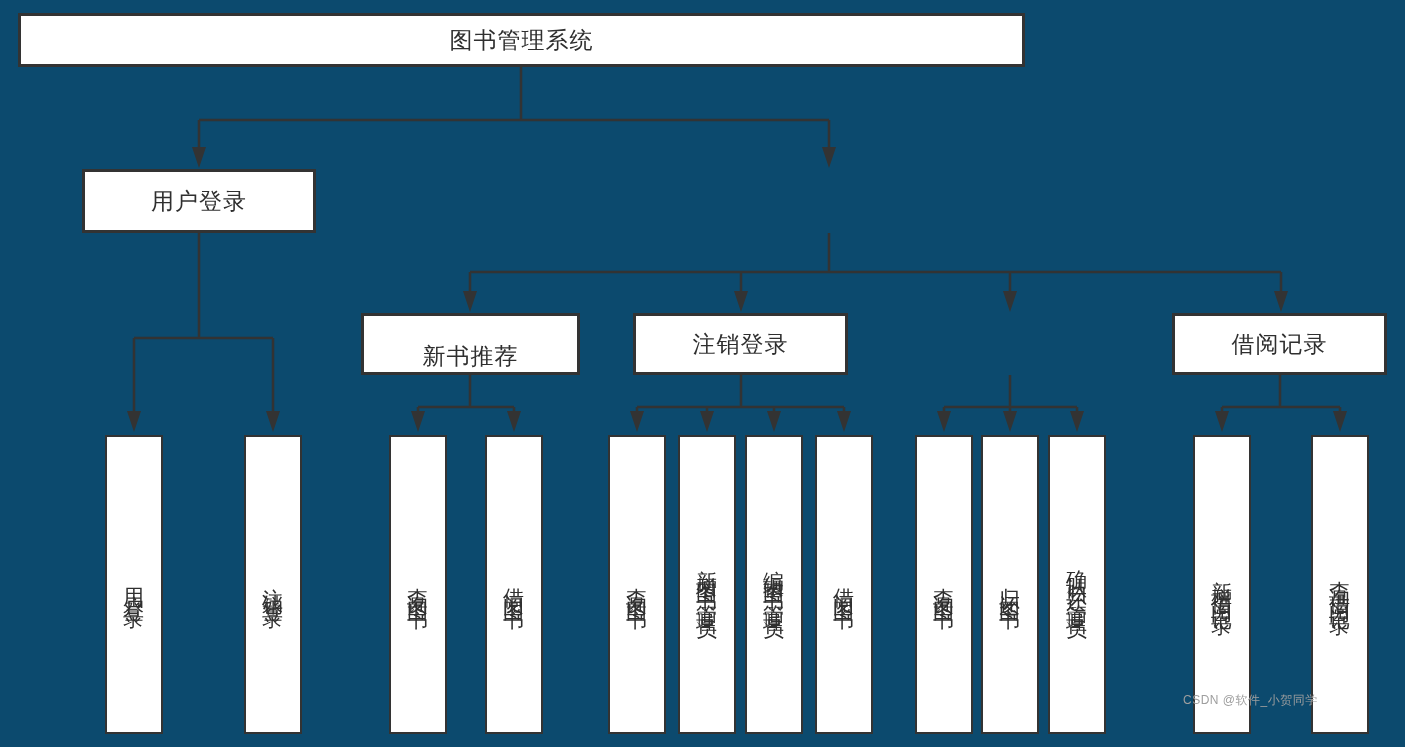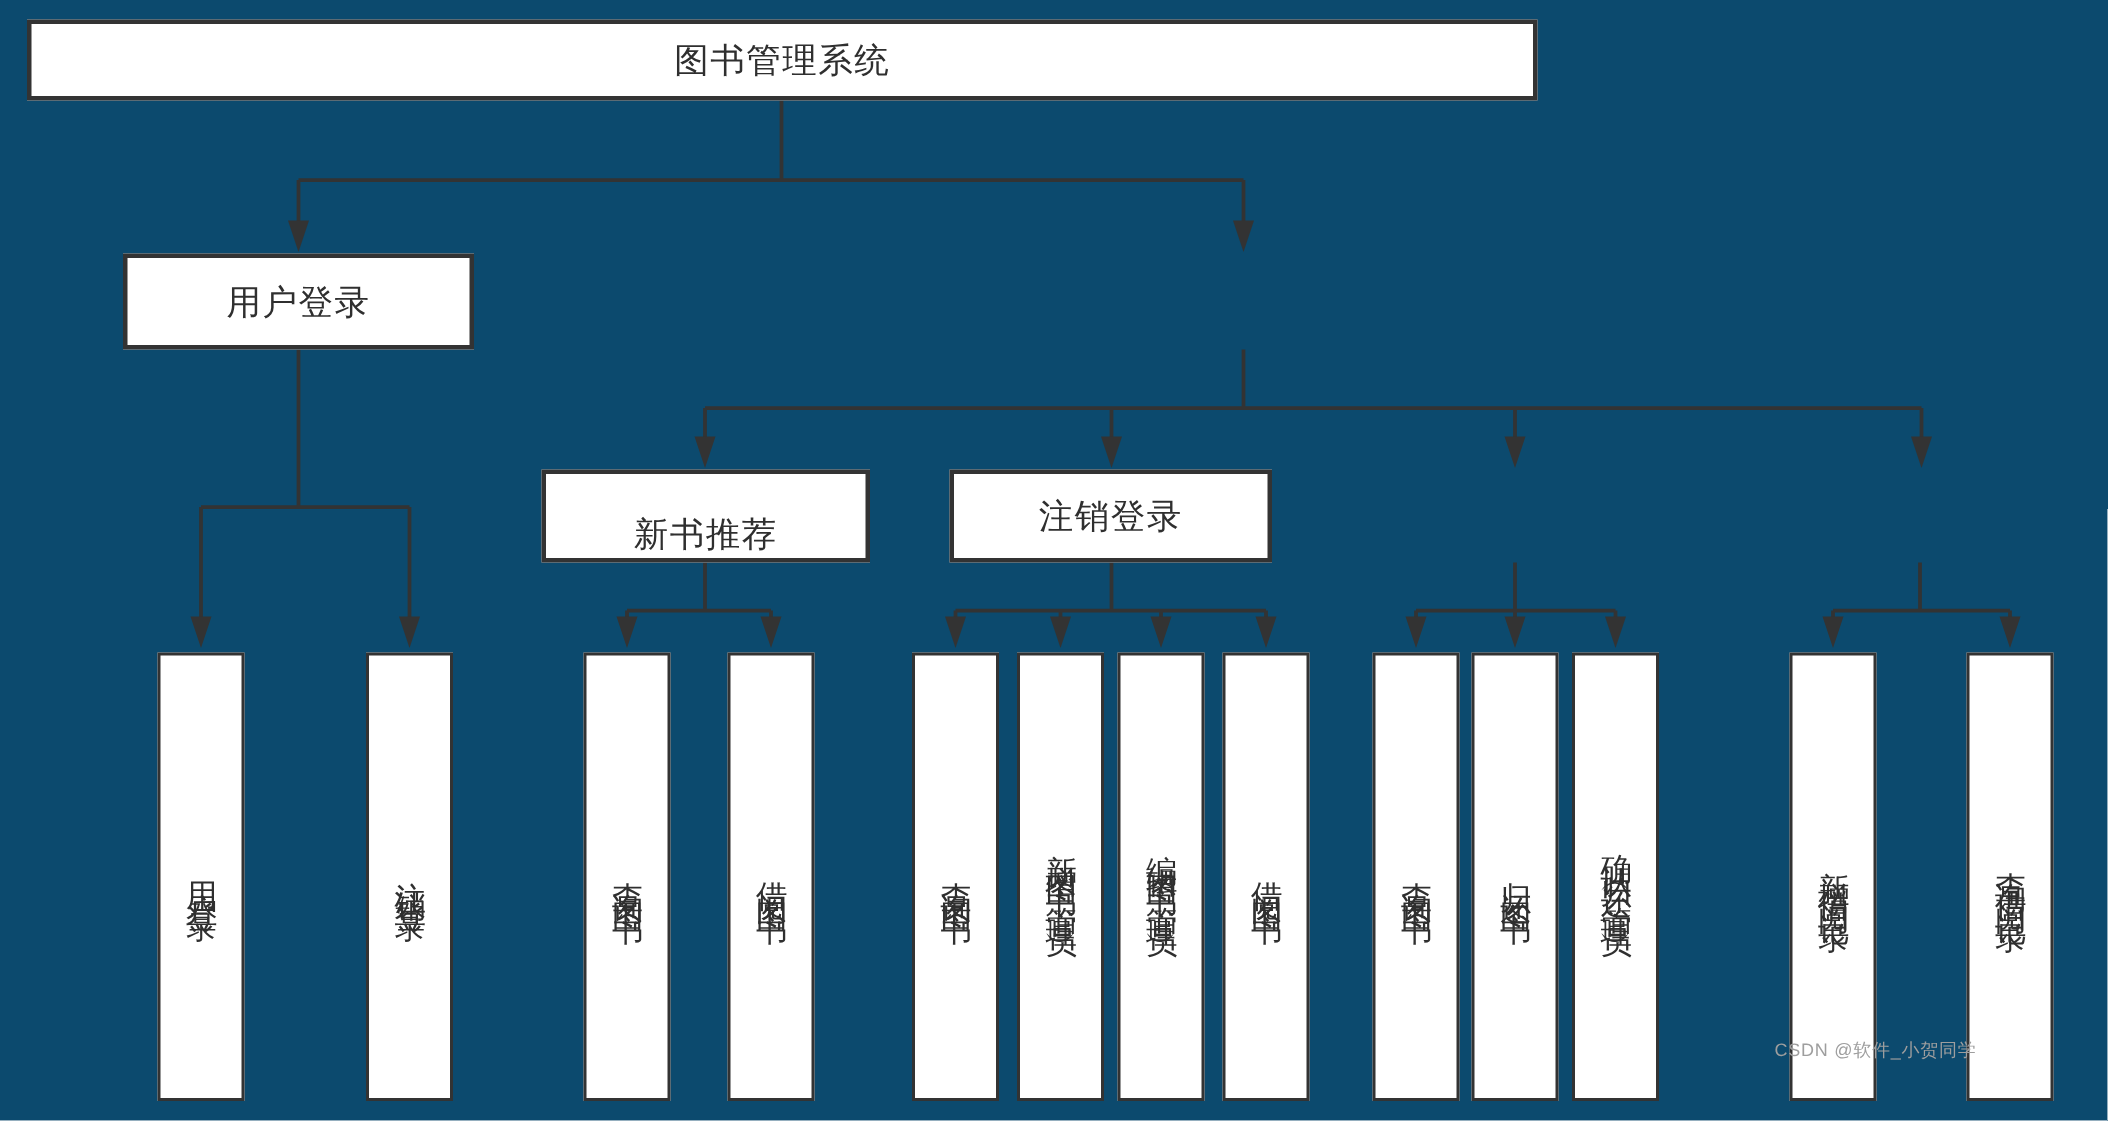--- a/index.html
+++ b/index.html
@@ -108,20 +108,23 @@
   <div class="box" style="left:82px; top:169px; width:234px; height:64px;">
     <span>用户登录</span>
   </div>
 
   <div class="box" style="left:361px; top:313px; width:219px; height:62px;align-items:flex-end;">
     <span>新书推荐</span>
   </div>
   <div class="box" style="left:633px; top:313px; width:215px; height:62px;">
     <span>注销登录</span>
   </div>
+  <div class="box" style="left:1172px; top:313px; width:215px; height:62px;">
+    <span>借阅记录</span>
+  </div>
 
   <div class="box leaf" style="left:105px; top:435px; width:58px; height:299px;">
     <span class="vtext">用户登录</span>
   </div>
   <div class="box leaf" style="left:244px; top:435px; width:58px; height:299px;">
     <span class="vtext">注销登录</span>
   </div>
 
   <div class="box leaf" style="left:389px; top:435px; width:58px; height:299px;">
     <span class="vtext">查询图书</span>

